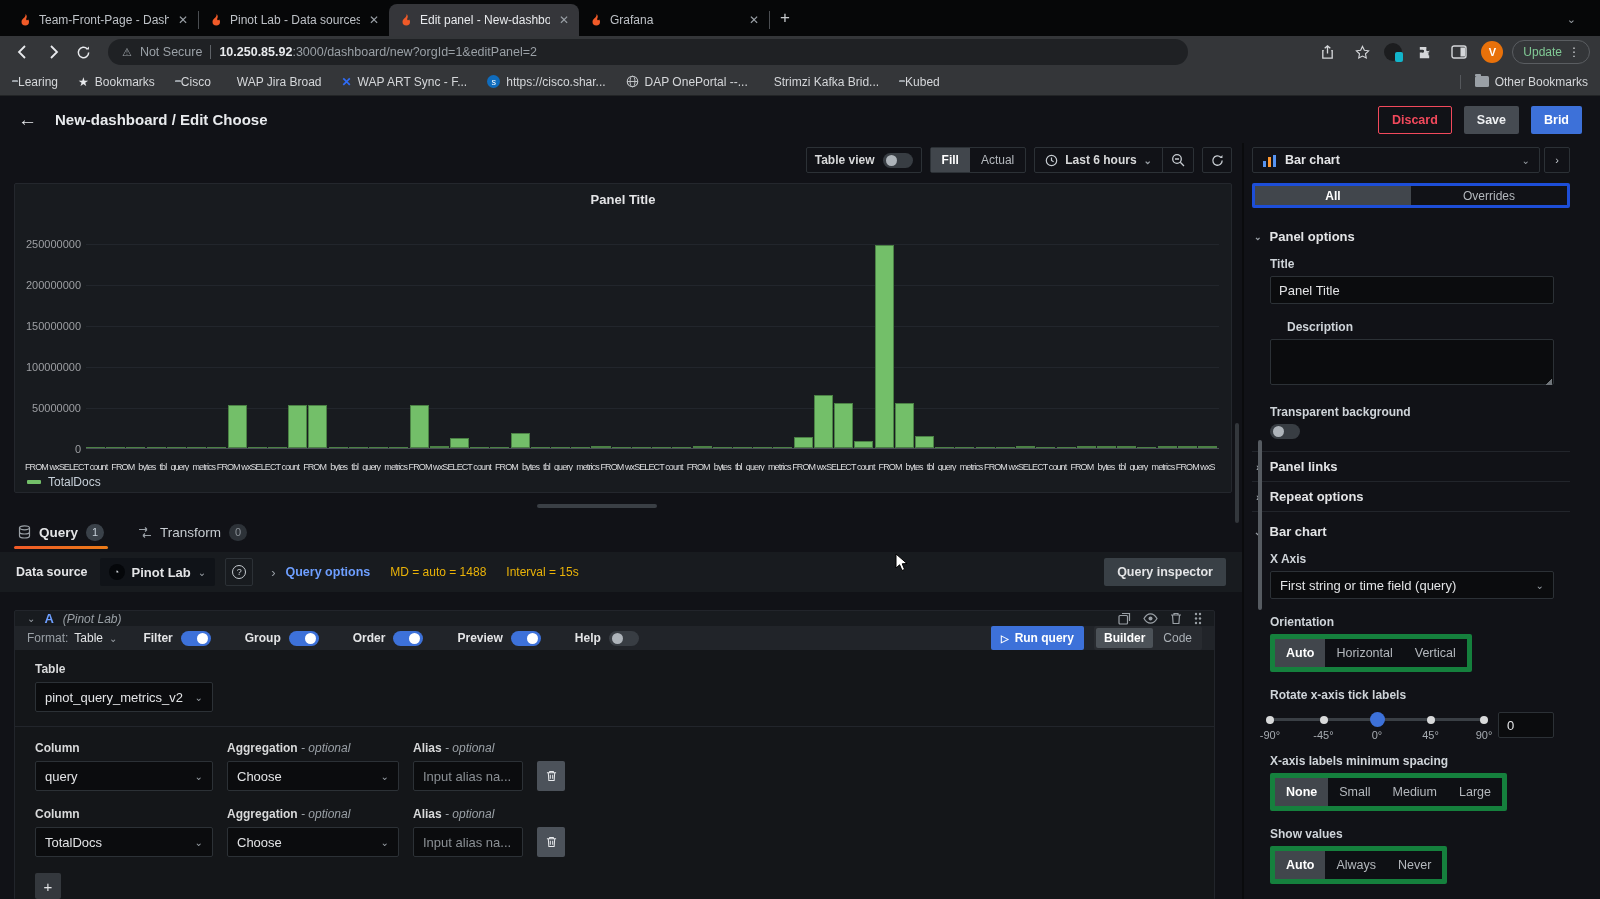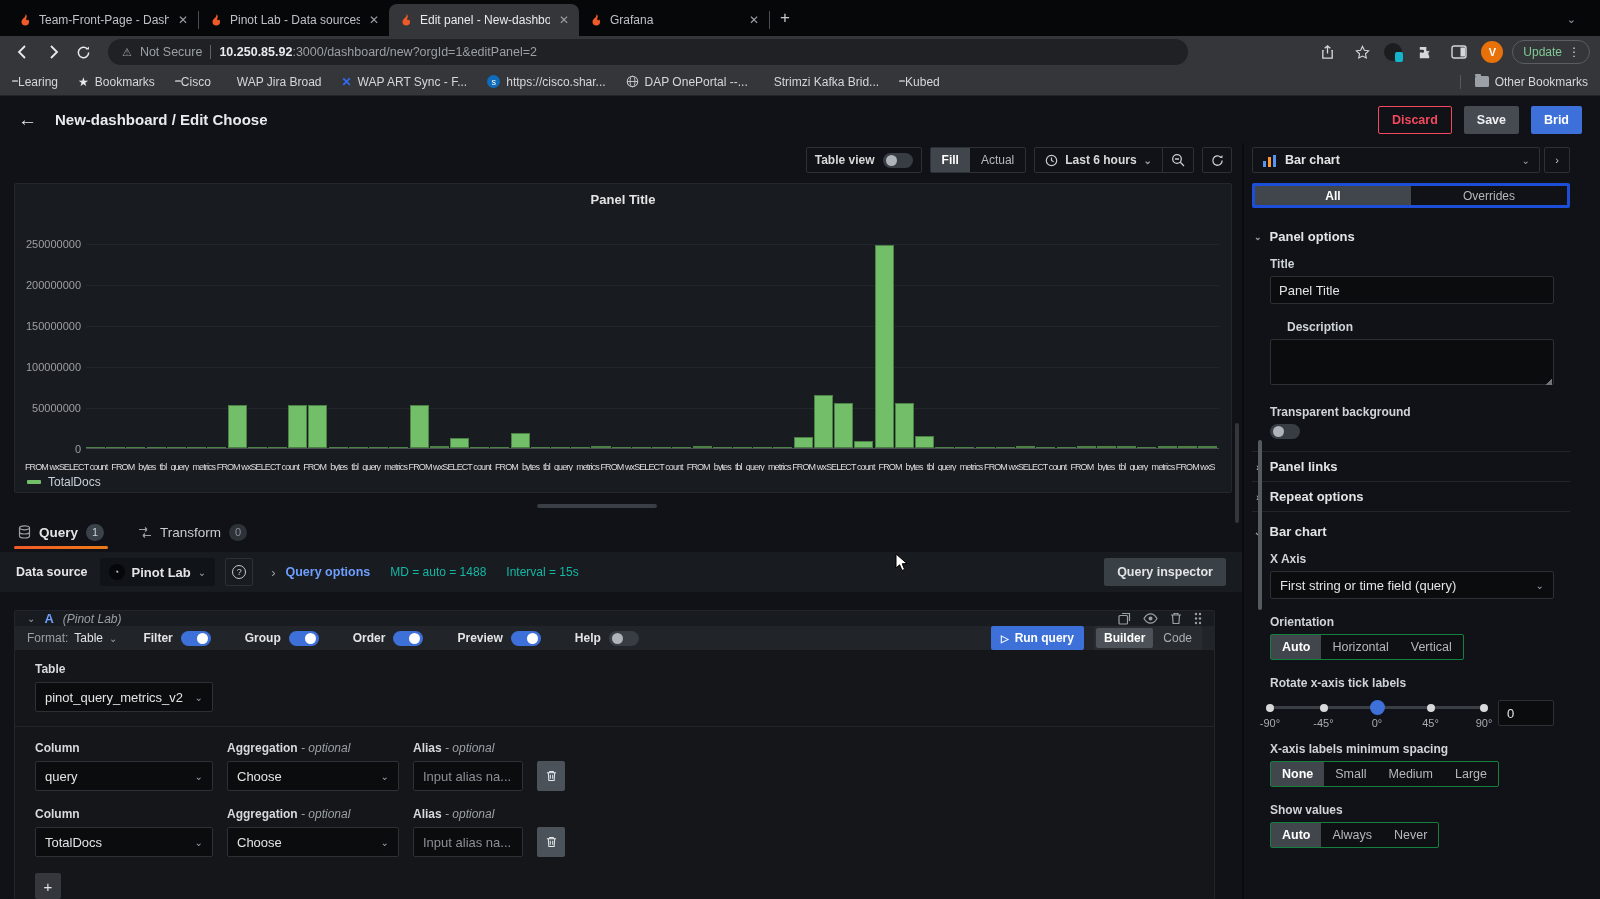--- a/index.html
+++ b/index.html
@@ -108,21 +108,21 @@
   .ds-row { position:absolute; left:0; top:409px; width:1242px; height:40px; background:#181b1f; display:flex; align-items:center; padding:0 16px; gap:10px; }
   .ds-lab { font-size:12.5px; font-weight:bold; color:#e3e4e6; margin-right:2px; }
   .ds-picker { height:28px; background:#101318; border-radius:2px; display:flex; align-items:center; gap:7px; padding:0 9px; }
   .ds-logo { width:16px; height:16px; border-radius:50%; background:#05070a; color:#cfd3d8; font-size:9px; display:flex; align-items:center; justify-content:center; }
   .ds-name { font-size:13px; font-weight:bold; color:#e3e4e6; }
   .chev { color:#9aa0a6; font-size:10px; }
   .help-btn { width:28px; height:28px; border:1px solid #2c3136; border-radius:2px; display:flex; align-items:center; justify-content:center; }
   .help-circ { width:14px; height:14px; border:1.4px solid #c7ccd1; border-radius:50%; color:#c7ccd1; font-size:9px; display:flex; align-items:center; justify-content:center; }
   .qo-chev { color:#9aa0a6; font-size:13px; margin-left:8px; }
   .qo-link { color:var(--link); font-size:12.5px; font-weight:bold; }
-  .qo-meta { color:#14b8a6; font-size:12px; margin-left:10px; }
+  .qo-meta { color:#eab308; font-size:12px; margin-left:10px; }
   .qi-btn { margin-left:auto; height:28px; background:#394046; border-radius:2px; display:flex; align-items:center; padding:0 13px;
             font-size:12.5px; font-weight:bold; color:#e3e4e6; }
 
   
   .editor { position:absolute; left:14px; top:467px; width:1201px; bottom:0; background:#181b1f; border:1px solid #22252b; border-radius:2px 2px 0 0; display:flex; flex-direction:column; }
   .ed-head { height:31px; display:flex; align-items:center; padding:0 12px; gap:9px; }
   .ed-ref { color:var(--link); font-size:13px; font-weight:bold; }
   .ed-hint { color:#9aa0a6; font-size:12px; font-style:italic; }
   .ed-icons { margin-left:auto; display:flex; gap:12px; color:#9aa0a6; align-items:center; }
   .ed-bar { height:28px; background:#212429; display:flex; align-items:center; padding:0 12px; gap:26px; }
@@ -165,21 +165,21 @@
   .o-input { width:284px; height:28px; background:#0b0c0e; border:1px solid #2c3136; border-radius:2px; color:#e3e4e6; font-size:13px; padding:0 8px; font-family:inherit; outline:none; }
   textarea.o-input { height:46px; resize:none; position:relative; }
   .ta-wrap { position:relative; width:284px; }
   .ta-corner { position:absolute; right:2px; bottom:4px; width:7px; height:7px;
                background:linear-gradient(135deg, transparent 55%, #70757a 55%); }
   .collapse-row { display:flex; align-items:center; gap:10px; height:29px; font-size:13px; font-weight:bold; color:#e3e4e6; padding-left:4px; }
   .collapse-row .chev { font-size:11px; }
   .o-div { border-top:1px solid #22252b; margin-top:8px; }
   .o-div2 { border-top:1px solid #22252b; }
   .o-select { width:284px; height:28px; background:#0b0c0e; border:1px solid #2c3136; border-radius:2px; display:flex; align-items:center; justify-content:space-between; padding:0 9px; font-size:13px; color:#e3e4e6; }
-  .radio-grp { display:inline-flex; height:26px; border:1px solid #15803d; border-radius:2px; background:#0e1014; }
+  .radio-grp { display:inline-flex; height:38px; border:5px solid #15803d; border-radius:2px; background:#0e1014; }
   .radio-grp .seg-item { font-size:12.5px; }
   .slider-row { display:flex; align-items:flex-start; gap:14px; margin-top:10px; }
   .slider { position:relative; width:214px; height:30px; }
   .sl-track { position:absolute; top:6px; left:0; right:0; height:3px; border-radius:2px; background:#3a3f45; }
   .sl-dot { position:absolute; top:3.5px; width:8px; height:8px; border-radius:50%; background:#d8d9da; }
   .sl-handle { position:absolute; top:0; width:15px; height:15px; border-radius:50%; background:var(--blue); }
   .sl-lab { position:absolute; top:17px; transform:translateX(-50%); font-size:11px; color:#a6abb1; }
   .rot-input { width:56px; height:26px; background:#0b0c0e; border:1px solid #2c3136; border-radius:2px; color:#e3e4e6; font-size:13px; padding:0 8px; font-family:inherit; outline:none; }
   .sb-scroll { position:absolute; left:14px; top:297px; width:4px; height:170px; border-radius:2px; background:#565b61; }
 

